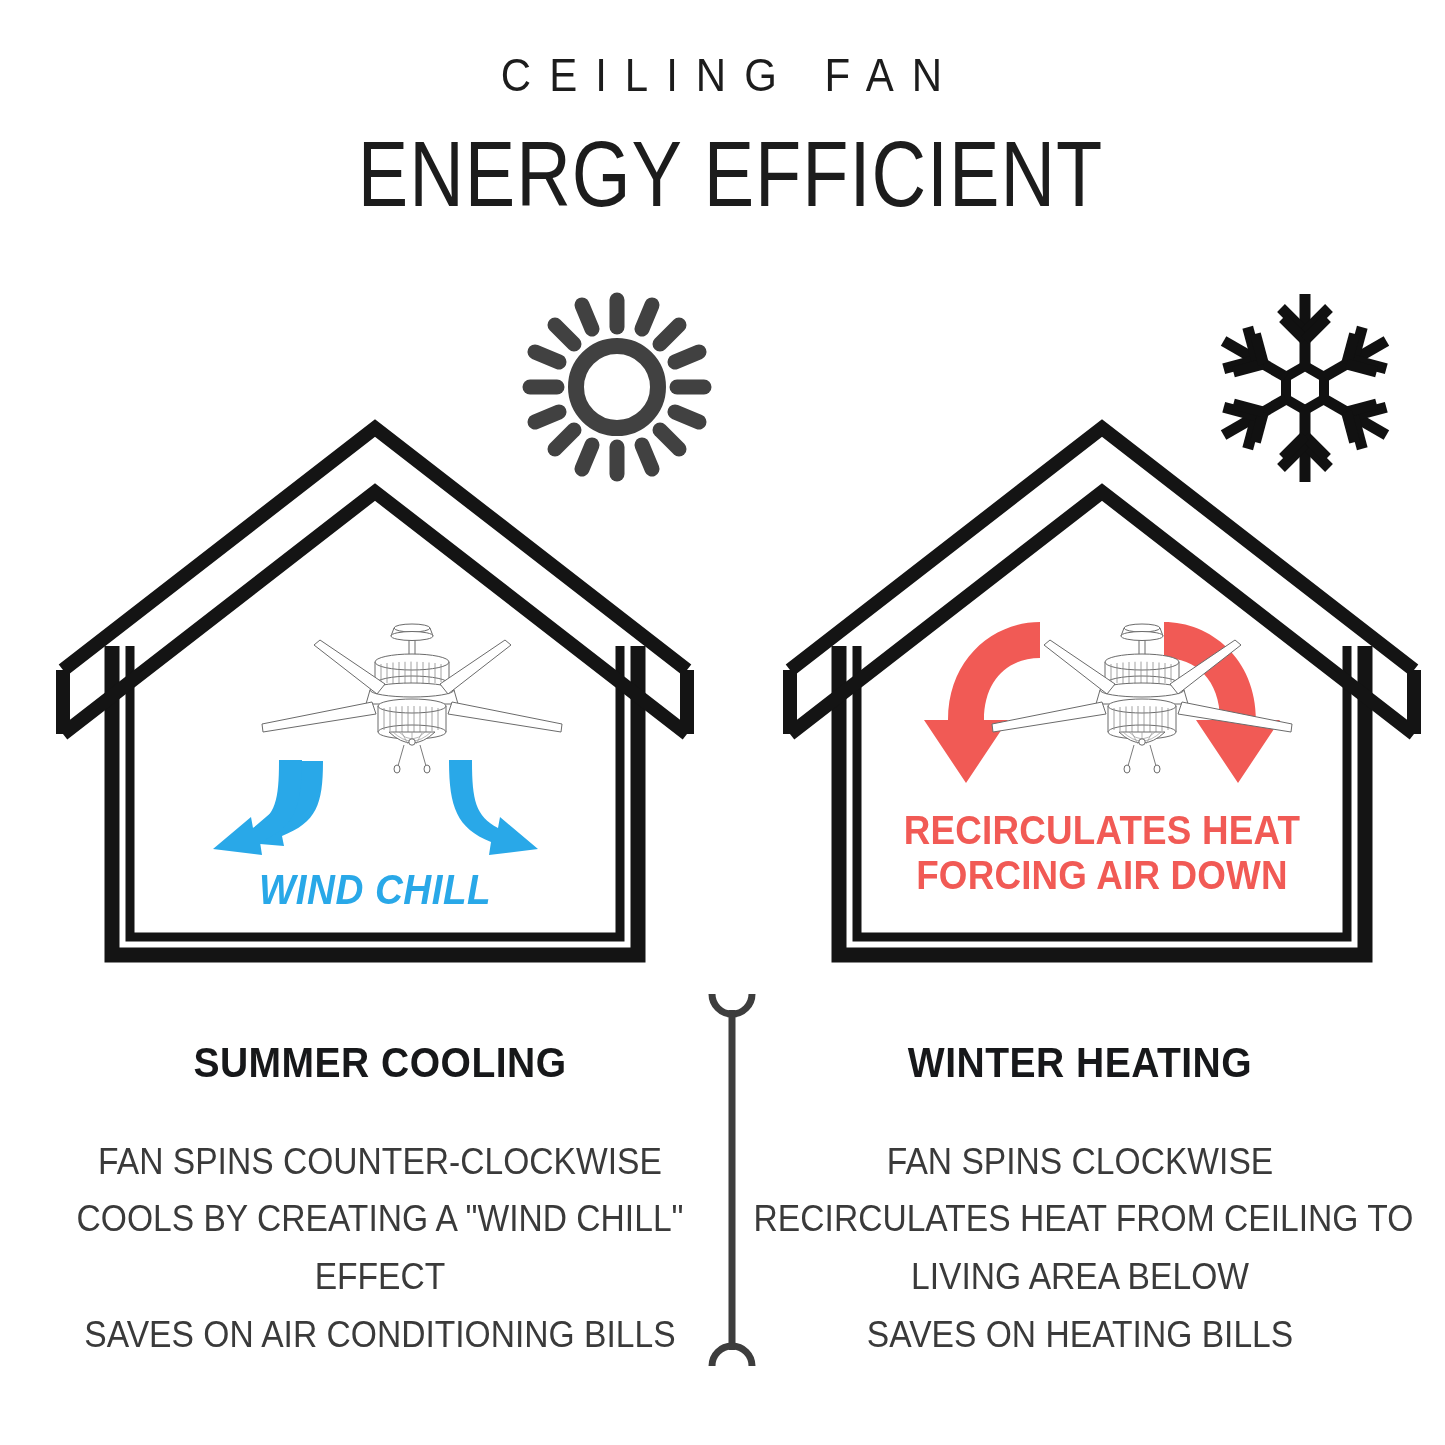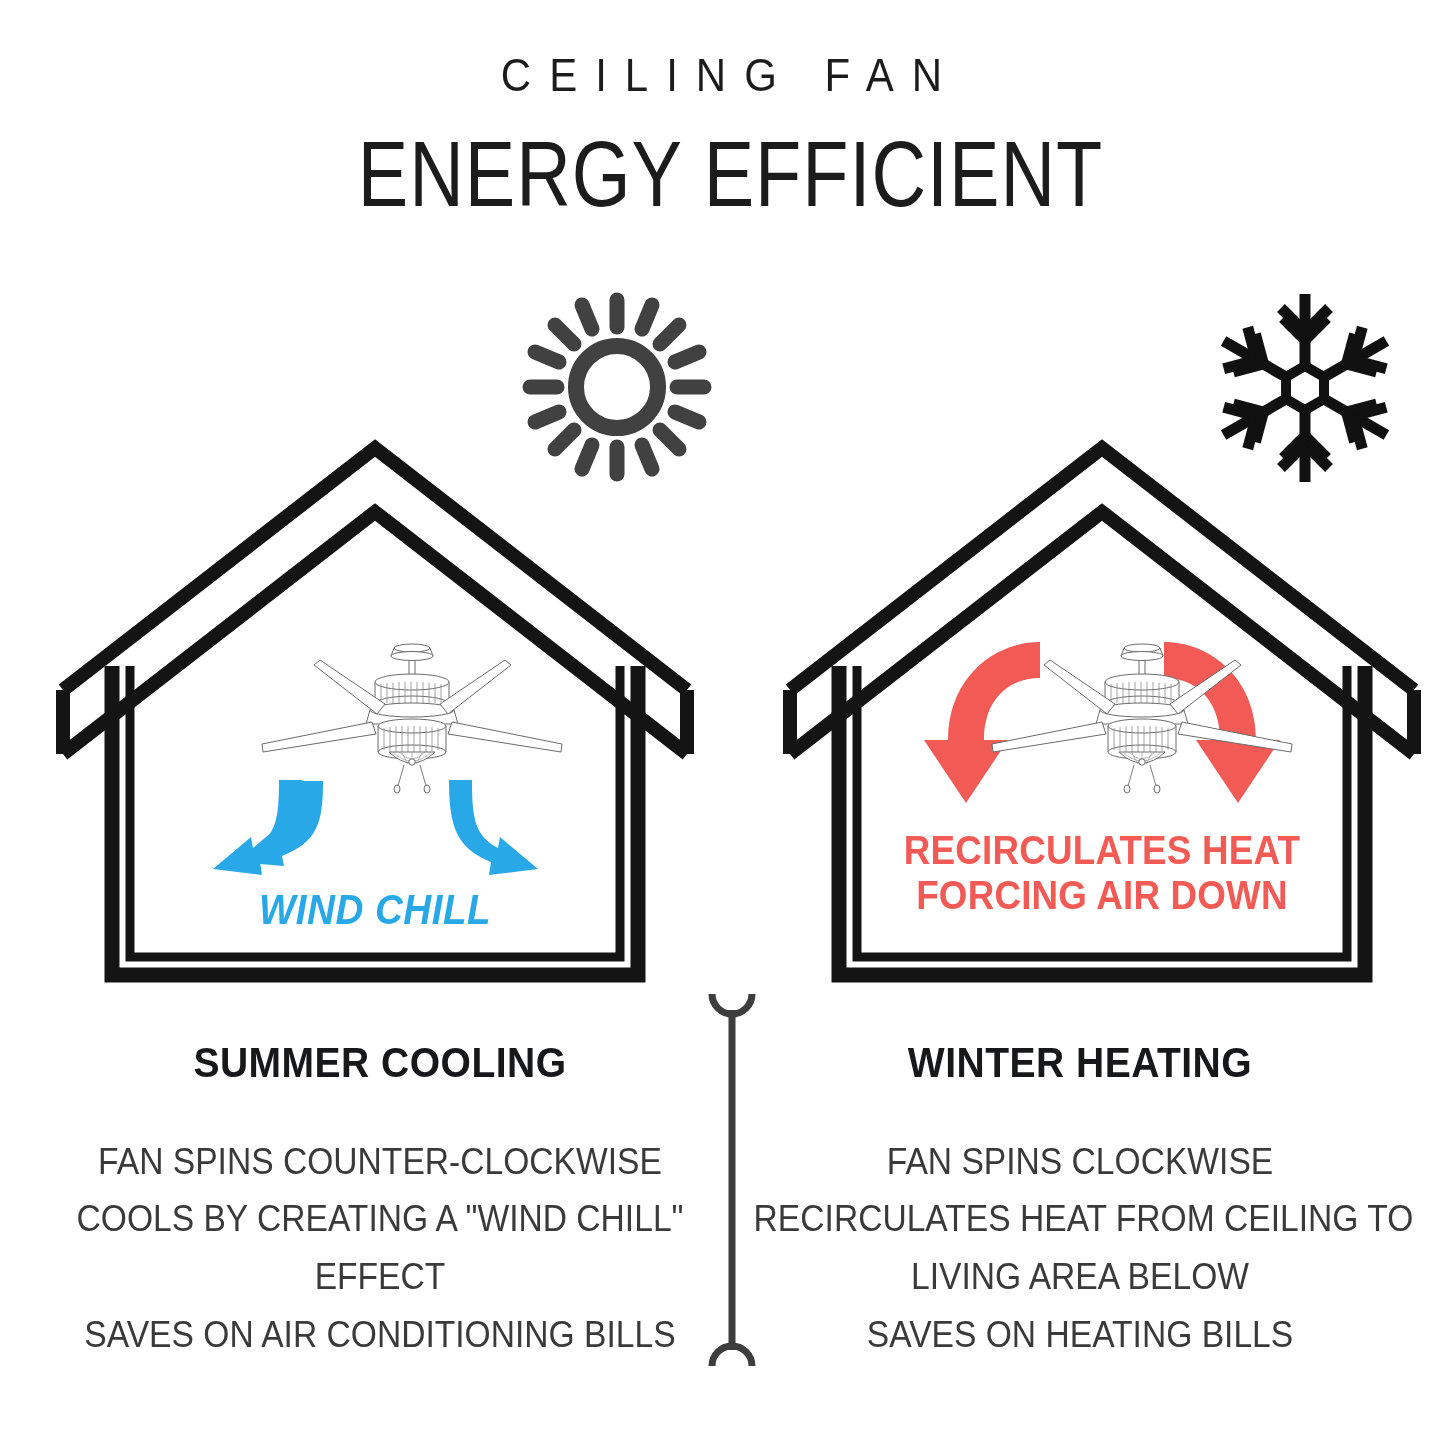--- a/index.html
+++ b/index.html
@@ -57,21 +57,21 @@
   
   .weather-icon {
     position: absolute;
   }
   #sun-icon  { left: 512px; top: 292px; width: 210px; height: 190px; }
   #snow-icon { left: 1205px; top: 288px; width: 200px; height: 200px; }
 
   
   .panel {
     position: absolute;
-    top: 434px;
+    top: 414px;
     width: 640px;
     height: 570px;
   }
   #panel-summer { left: 55px; font-style: italic; }
   #panel-winter { left: 782px; }
 
   .house-svg { position: absolute; left: 0; top: 0; }
   .fan-svg   { position: absolute; }
   #fan-summer { left: 197px; top: 200px; width: 320px; height: 165px; }
   #fan-winter { left: 200px; top: 200px; width: 320px; height: 165px; }

